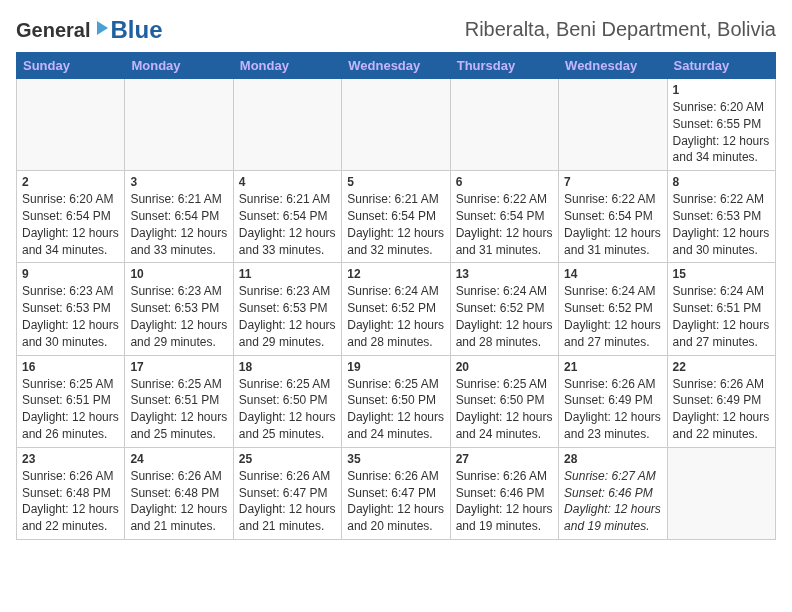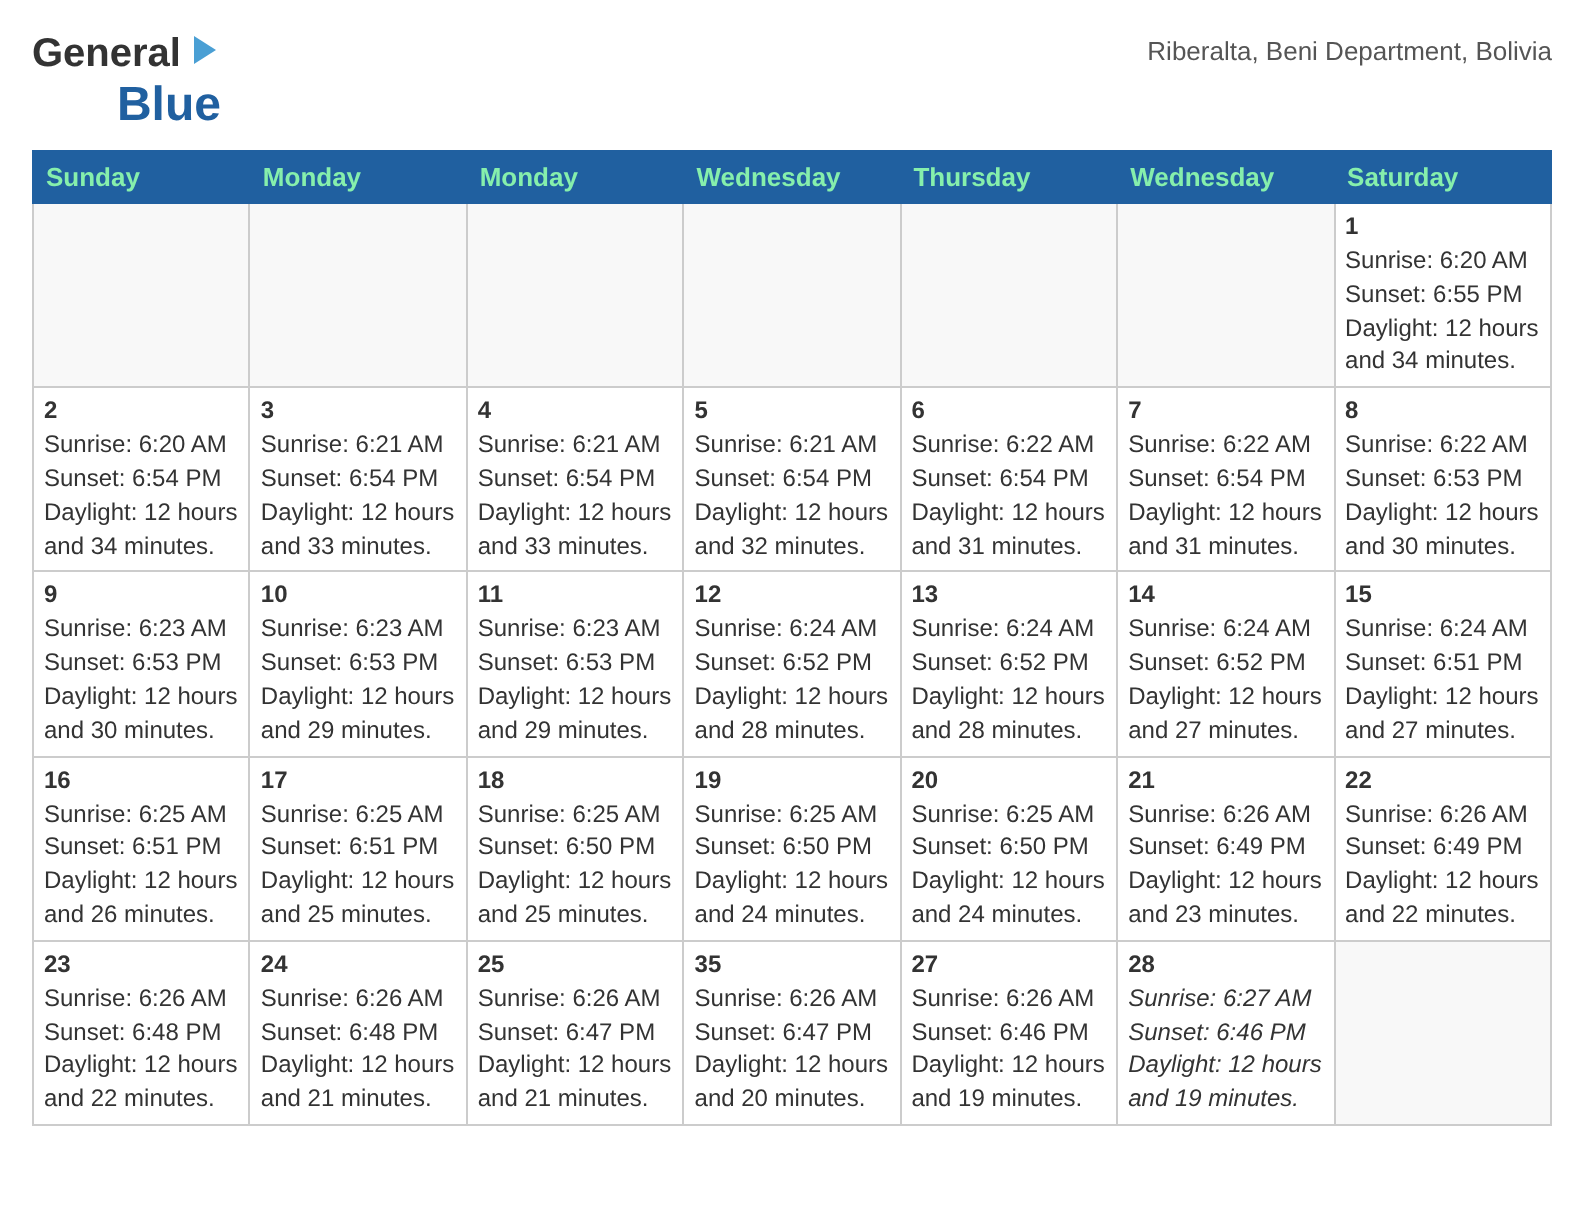--- a/index.html
+++ b/index.html
@@ -11,45 +11,45 @@
       padding: 16px;
     }
     .header {
       display: flex;
       justify-content: space-between;
       align-items: flex-start;
       margin-bottom: 4px;
     }
     .logo {
       display: flex;
-      flex-direction: column;
-      align-items: flex-end;
+      flex-direction: row;
+      align-items: center;
     }
     .title-block {
       text-align: right;
     }
     .month-title {
       font-size: 36px;
       font-weight: bold;
       color: #333;
       line-height: 1.1;
     }
     .location-title {
-      font-size: 13px;
+      font-size: 20px;
       color: #555;
       margin-top: 2px;
     }
     .calendar {
       width: 100%;
       border-collapse: collapse;
       margin-top: 8px;
     }
     .calendar th {
       background: #2060a0;
-      color: #86efac;
+      color: #c4b5fd;
       font-size: 13px;
       font-weight: bold;
       text-align: left;
       padding: 5px 6px;
       border: 1px solid #2060a0;
     }
     .calendar td {
       border: 1px solid #ccc;
       vertical-align: top;
       padding: 4px 5px;

